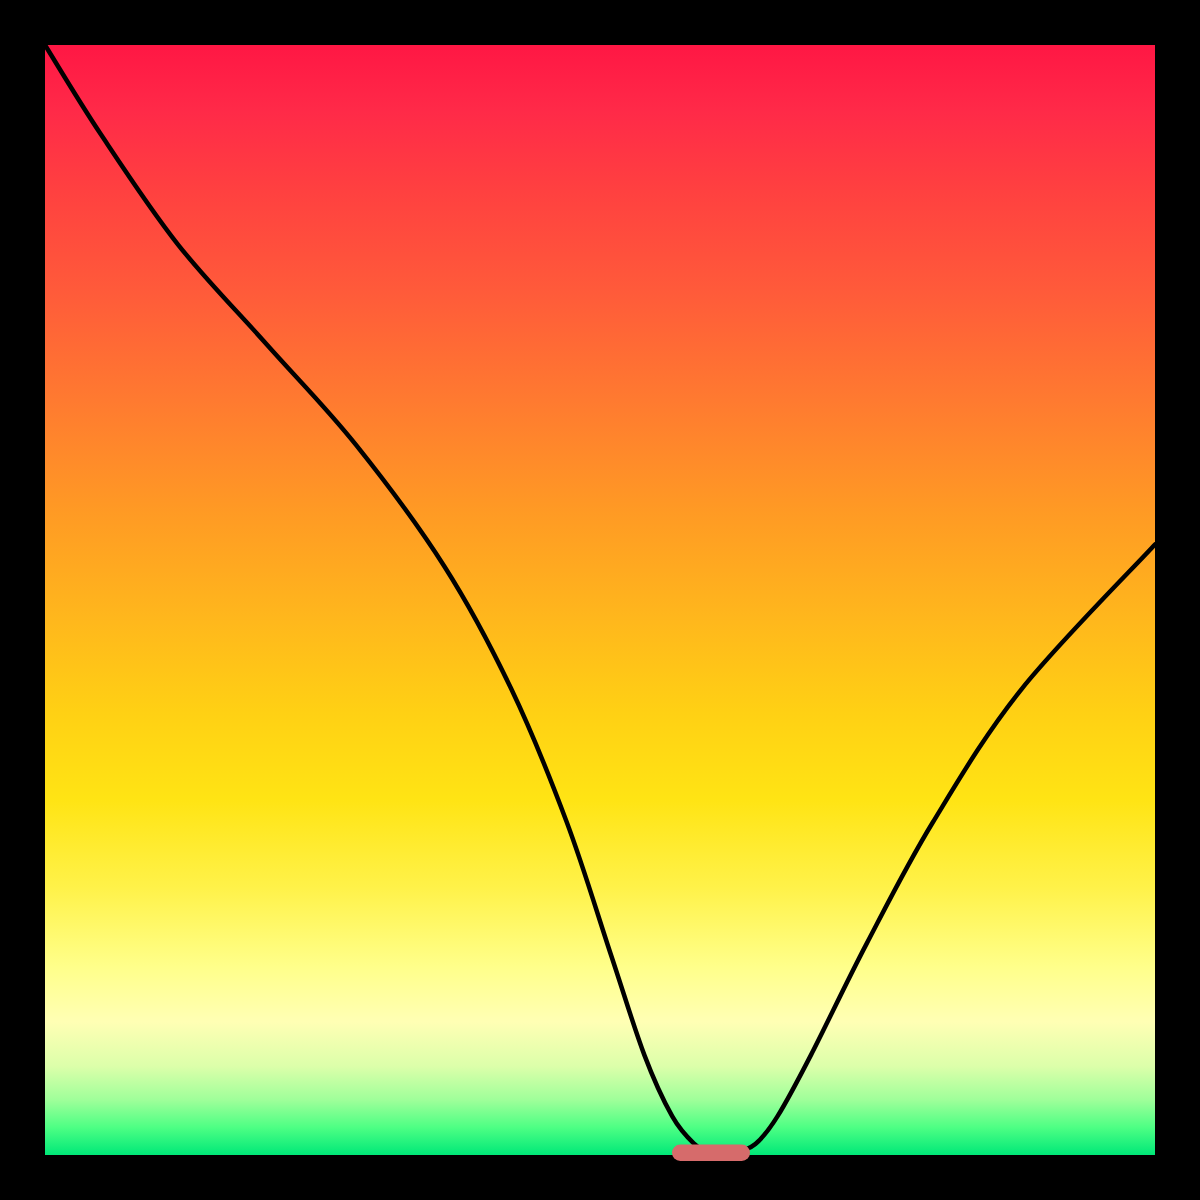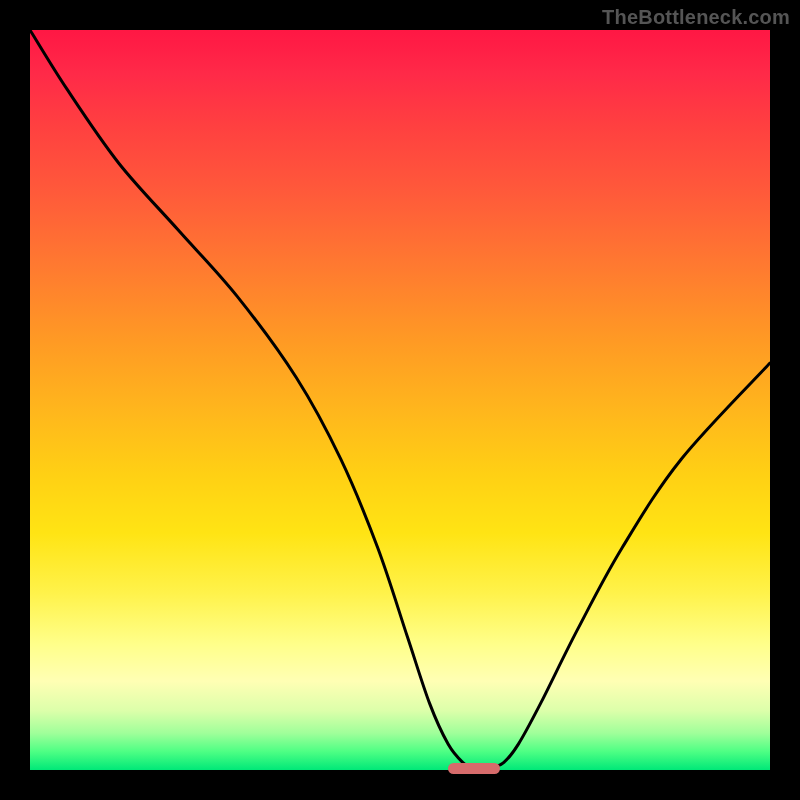--- a/index.html
+++ b/index.html
@@ -23,18 +23,17 @@
       #00e878 100%)}
   .watermark{position:absolute;top:6px;right:10px;color:#555;font-size:20px;font-weight:600;letter-spacing:.2px}
   svg.curve{position:absolute;left:30px;top:30px;width:740px;height:740px;overflow:visible}
   .marker{position:absolute;height:11px;border-radius:5.5px;background:#d66b6b}
 </style>
 </head>
 <body>
 
 <div class="frame">
   <div class="plot"></div>
-  <div class="watermark">TheBottleneck.com</div>
   <svg class="curve" viewBox="0 0 740 740" preserveAspectRatio="none">
     <path id="curve-path" fill="none" stroke="#000000" stroke-width="3" stroke-linecap="round" stroke-linejoin="round" d="M 0 0 C 6.166666666666667 9.866666666666655 22.200000000000003 36.99999999999993 37 59.19999999999993 C 51.8 81.39999999999993 70.3 109.7666666666667 88.8 133.20000000000005 C 107.3 156.6333333333334 128.26666666666665 177.60000000000008 148 199.80000000000007 C 167.73333333333335 222.00000000000006 187.4666666666667 241.73333333333332 207.20000000000002 266.4 C 226.93333333333334 291.0666666666666 249.13333333333333 320.66666666666663 266.4 347.79999999999995 C 283.66666666666663 374.9333333333333 297.23333333333335 400.8333333333333 310.8 429.2 C 324.3666666666667 457.56666666666666 336.69999999999993 488.4 347.79999999999995 518 C 358.9 547.6 368.7666666666667 580.9 377.40000000000003 606.8 C 386.03333333333336 632.6999999999999 392.8166666666667 655.5166666666667 399.6 673.4 C 406.3833333333333 691.2833333333333 412.54999999999995 704.2333333333333 418.09999999999997 714.1 C 423.65 723.9666666666667 428.5833333333333 728.53 432.9 732.6 C 437.21666666666664 736.6700000000001 439.68333333333334 737.5333333333333 444 738.52 C 448.31666666666666 739.5066666666667 453.8666666666667 739.5066666666667 458.8 738.52 C 463.73333333333335 737.5333333333333 468.6666666666667 736.6700000000001 473.6 732.6 C 478.53333333333336 728.53 482.23333333333335 723.9666666666667 488.40000000000003 714.1 C 494.5666666666667 704.2333333333333 500.7333333333333 692.5166666666667 510.59999999999997 673.4 C 520.4666666666666 654.2833333333333 534.0333333333333 625.3 547.6 599.4 C 561.1666666666667 573.5 574.7333333333333 546.3666666666667 592 518 C 609.2666666666667 489.6333333333333 626.5333333333334 460.0333333333333 651.2 429.2 C 675.8666666666667 398.3666666666667 725.2 349.0333333333333 740 332.99999999999994"></path>
   </svg>
   <div class="marker" id="marker" style="left: 448.1px; width: 51.8px; top: 763.02px; background: rgb(214, 107, 107);"></div>
 </div>
 
 </body></html>

